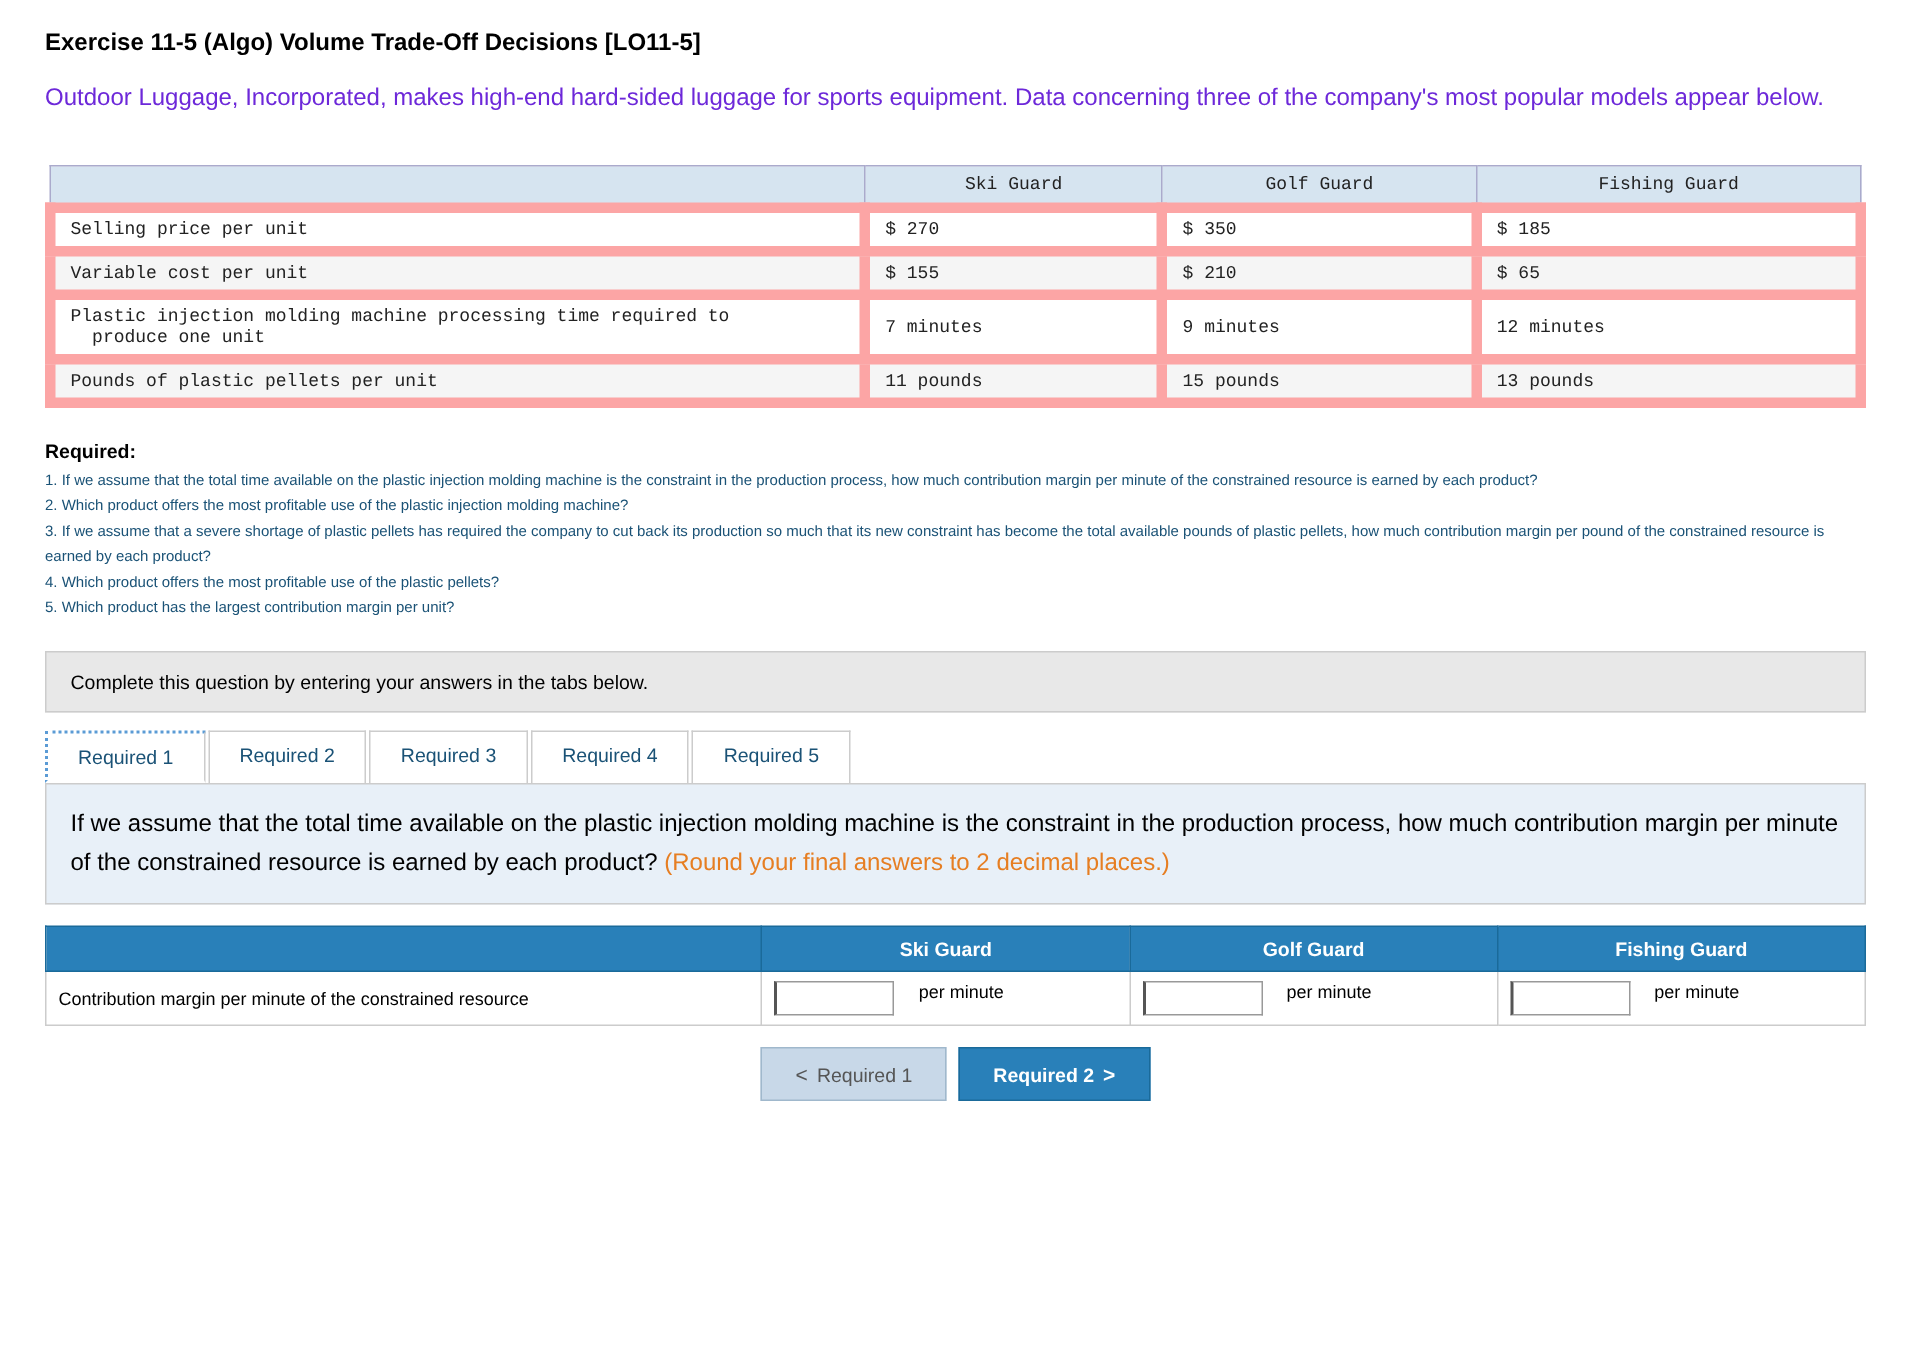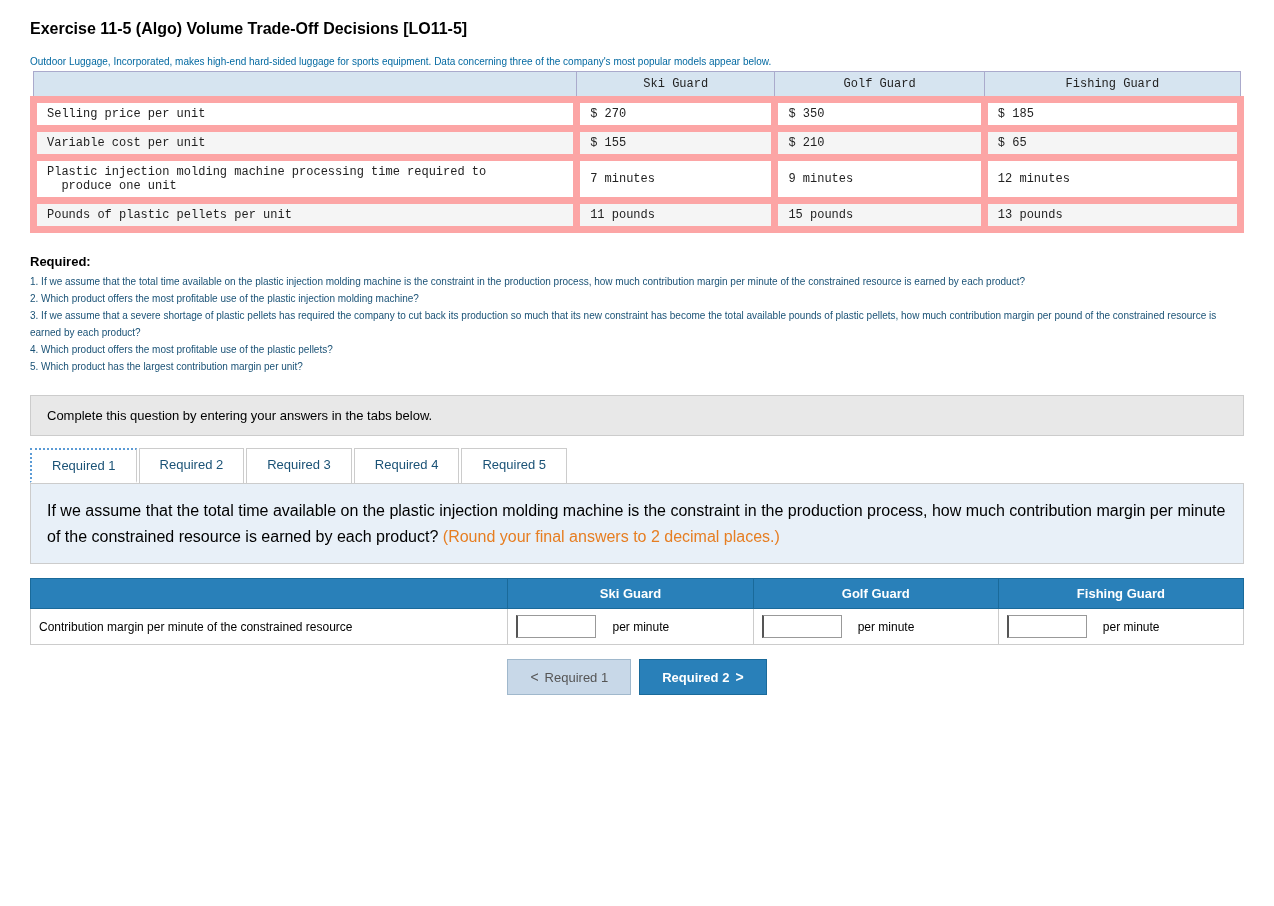--- a/index.html
+++ b/index.html
@@ -10,23 +10,23 @@
       background: #fff;
       padding: 20px 30px;
     }
     h1 {
       font-size: 16px;
       font-weight: bold;
       margin-bottom: 16px;
       color: #000;
     }
     .intro {
-      color: #0369a1;
-      font-size: 10px;
-      margin-bottom: 2px;
+      color: #6d28d9;
+      font-size: 16px;
+      margin-bottom: 32px;
       line-height: 1.5;
     }
     
     .data-table {
       width: 100%;
       border-collapse: collapse;
       margin-bottom: 18px;
       font-size: 12px;
     }
     .data-table th {
@@ -139,21 +139,21 @@
       padding: 6px 8px;
       background: #fff;
       vertical-align: middle;
     }
     .answer-table td:first-child {
       font-size: 12px;
       color: #000;
     }
     .answer-table .input-cell {
       display: flex;
-      align-items: center;
+      align-items: flex-start;
       gap: 16px;
     }
     .answer-table input[type="text"] {
       width: 80px;
       border: 1px solid #999;
       padding: 3px 5px;
       font-size: 13px;
       border-left: 2px solid #555;
     }
     .answer-table .per-label {

